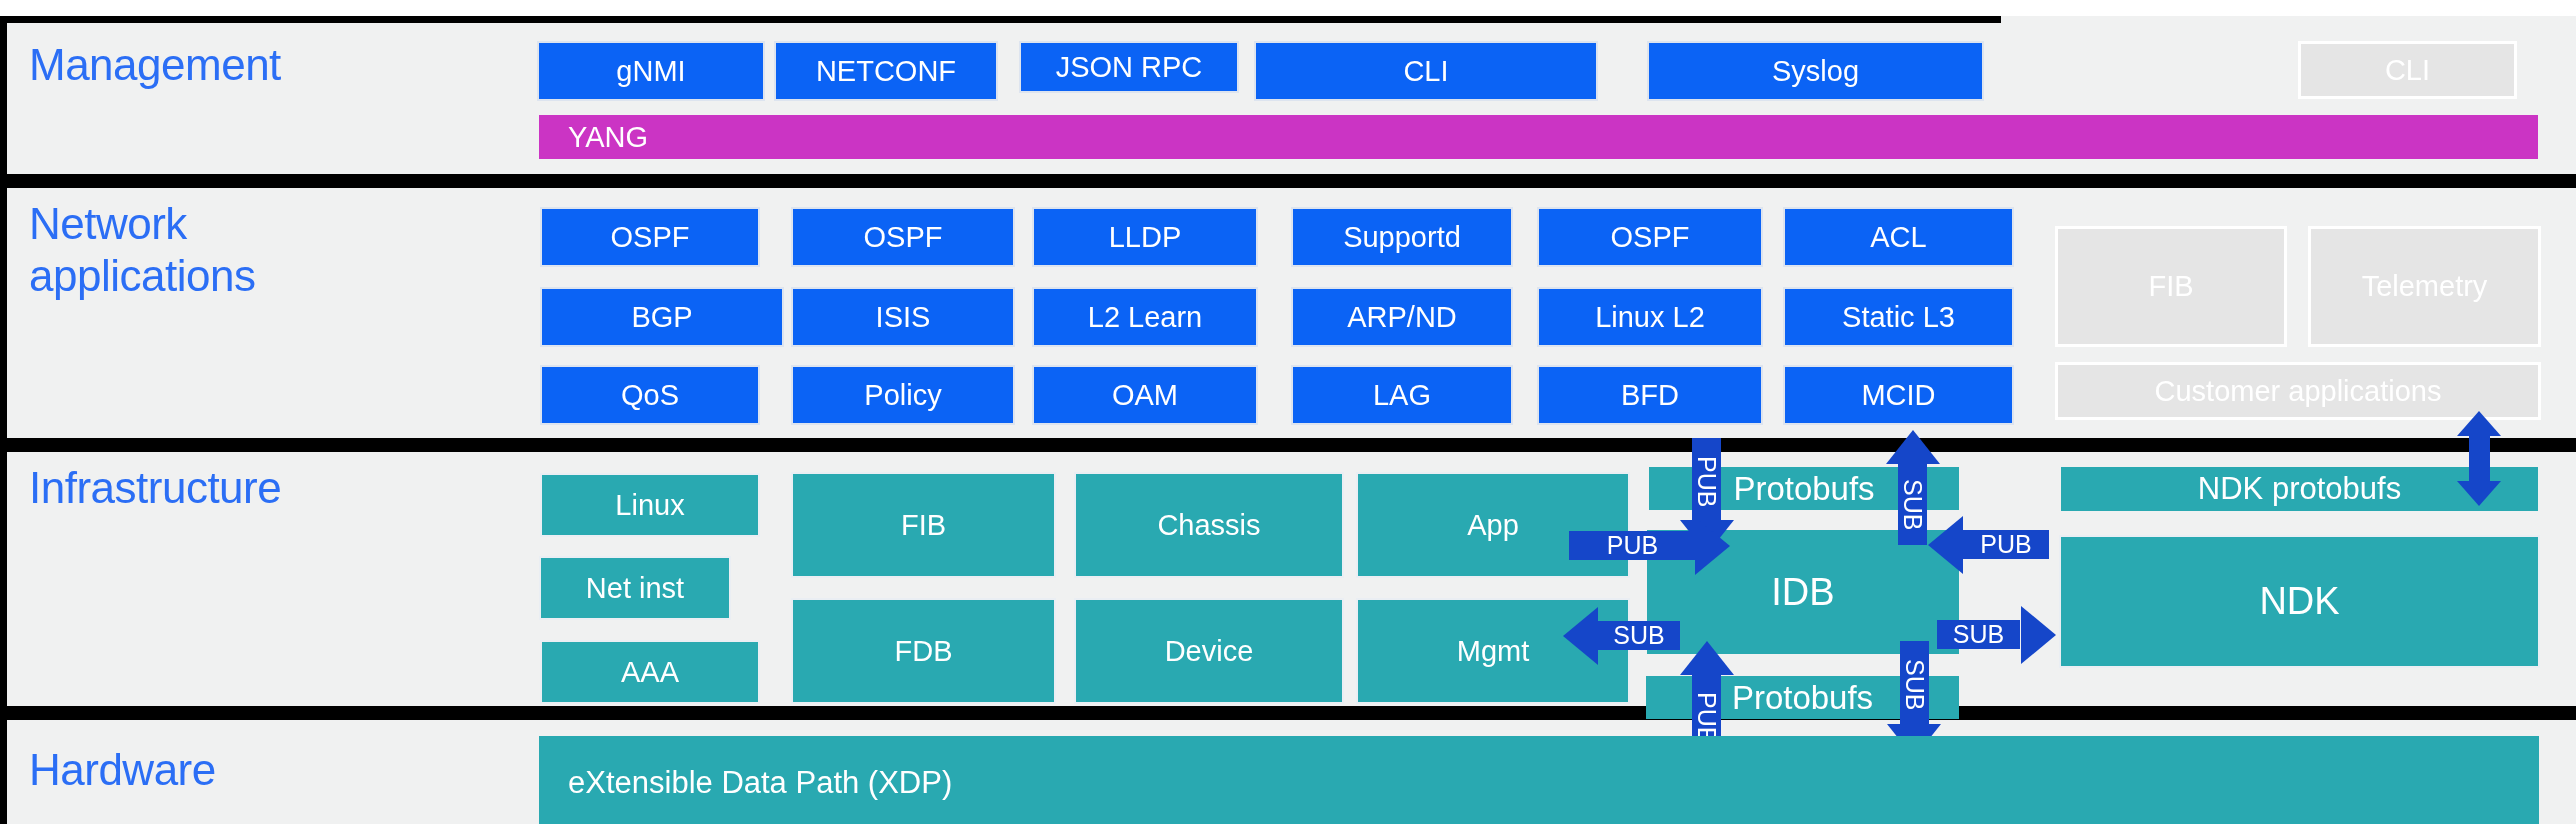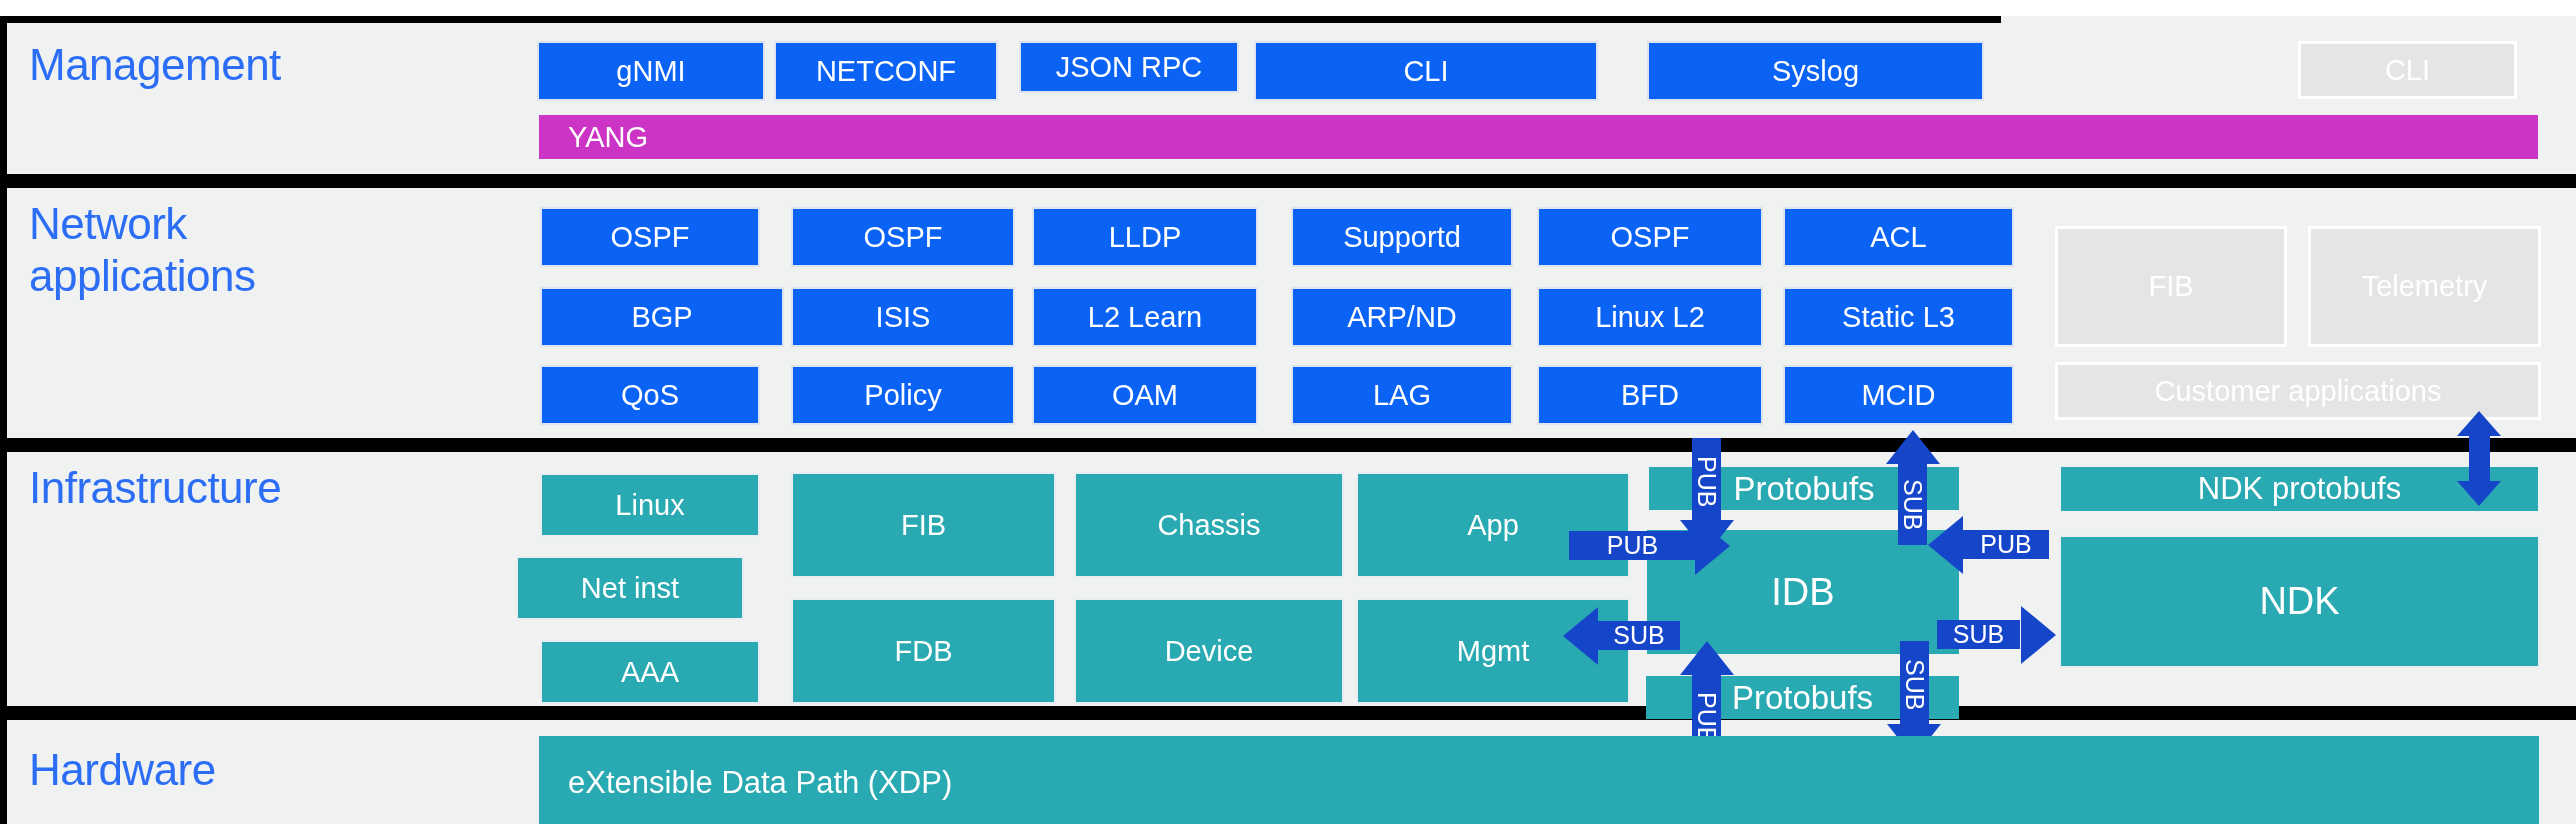--- a/index.html
+++ b/index.html
@@ -80,21 +80,21 @@
   <div class="abs box btn-blue" style="left:1539px;top:351px;width:222px;height:56px">BFD</div>
   <div class="abs box btn-blue" style="left:1785px;top:351px;width:227px;height:56px">MCID</div>
 
   <div class="abs box btn-gray" style="left:2058px;top:213px;width:226px;height:115px">FIB</div>
   <div class="abs box btn-gray" style="left:2311px;top:213px;width:227px;height:115px">Telemetry</div>
   <div class="abs box btn-gray" style="left:2058px;top:349px;width:480px;height:52px">Customer applications</div>
 
   <div class="abs title" style="left:29px;top:446px">Infrastructure</div>
 
   <div class="abs box teal teal-b" style="left:542px;top:459px;width:216px;height:60px">Linux</div>
-  <div class="abs box teal teal-b" style="left:518px;top:542px;width:224px;height:60px">Net inst</div>
+  <div class="abs box teal teal-b" style="left:541px;top:542px;width:188px;height:60px">Net inst</div>
   <div class="abs box teal teal-b" style="left:542px;top:626px;width:216px;height:60px">AAA</div>
 
   <div class="abs box teal teal-b" style="left:793px;top:458px;width:261px;height:102px">FIB</div>
   <div class="abs box teal teal-b" style="left:793px;top:584px;width:261px;height:102px">FDB</div>
   <div class="abs box teal teal-b" style="left:1076px;top:458px;width:266px;height:102px">Chassis</div>
   <div class="abs box teal teal-b" style="left:1076px;top:584px;width:266px;height:102px">Device</div>
   <div class="abs box teal teal-b" style="left:1358px;top:458px;width:270px;height:102px">App</div>
   <div class="abs box teal teal-b" style="left:1358px;top:584px;width:270px;height:102px">Mgmt</div>
 
   <div class="abs box teal f34" style="left:1649px;top:451px;width:310px;height:43px">Protobufs</div>

